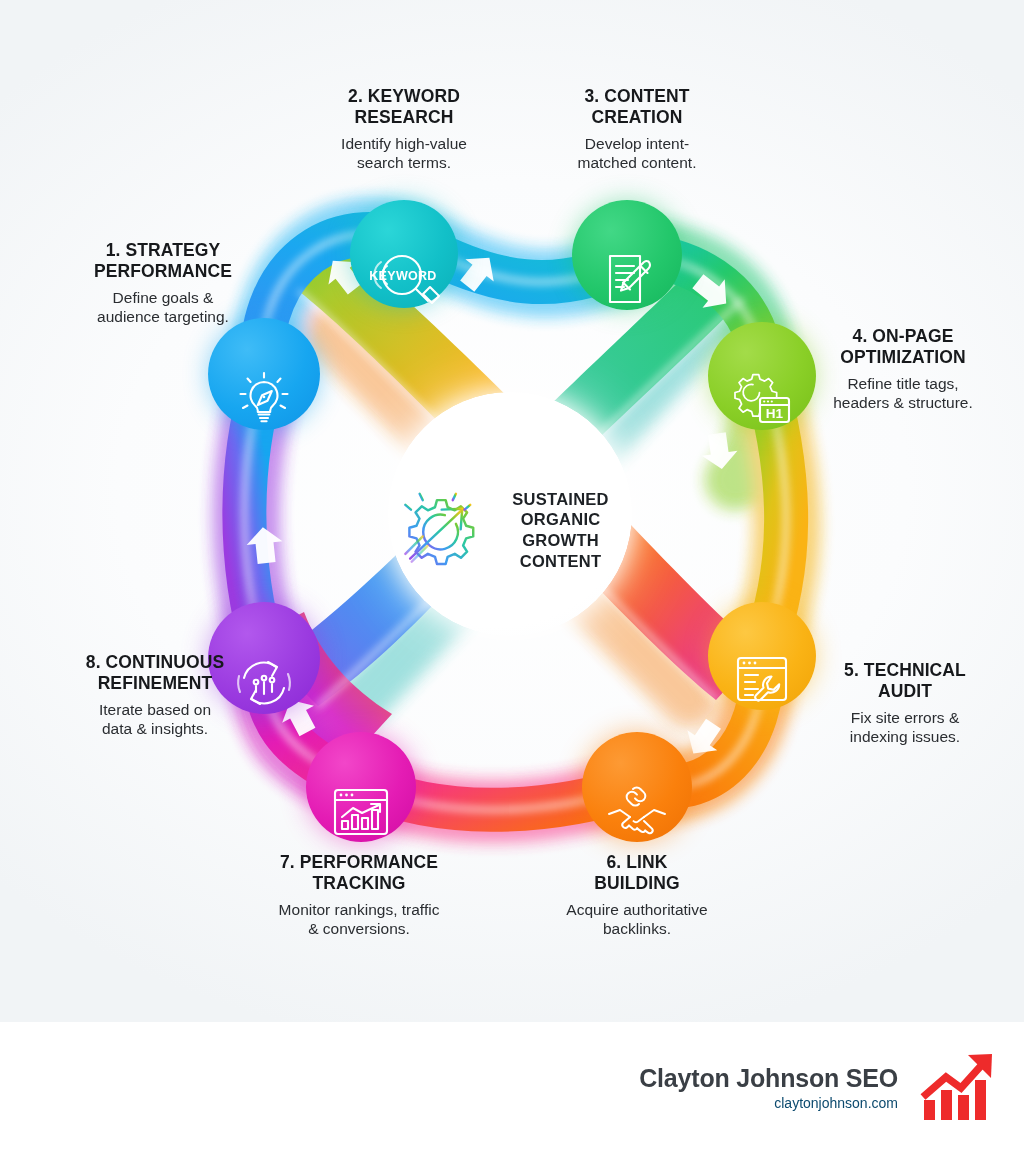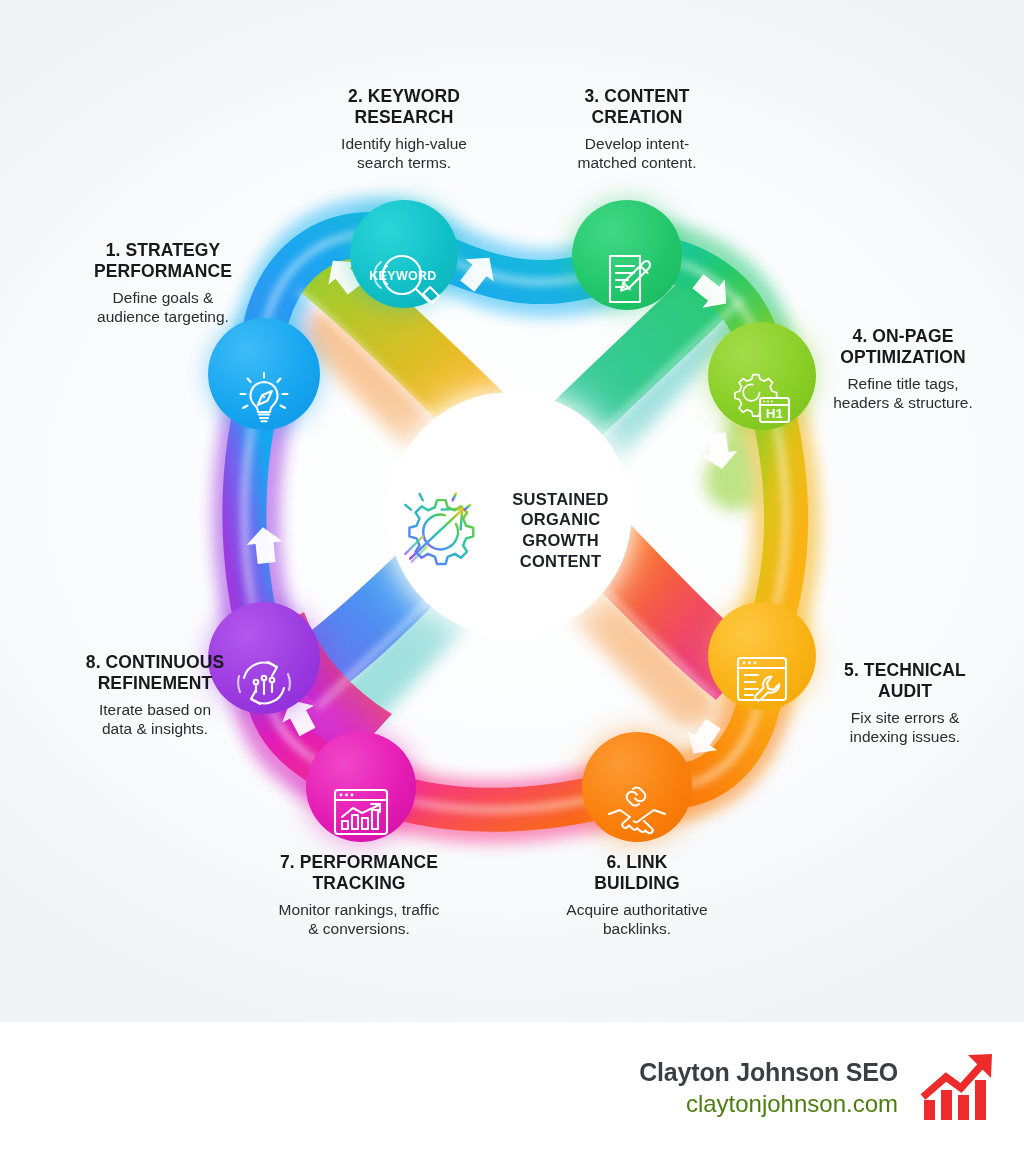--- a/index.html
+++ b/index.html
@@ -18,21 +18,21 @@
     overflow:hidden;
   }
   #footer{
     position:absolute;left:0;top:1022px;width:1024px;height:132px;
     background:#ffffff;
     display:flex;align-items:center;justify-content:flex-end;
   }
   .footer-inner{display:flex;align-items:center;gap:22px;padding-right:26px;}
   .brand-text{text-align:right;line-height:1.18;}
   .brand-name{font-size:25px;font-weight:bold;color:#3a3f45;letter-spacing:-0.2px;}
-  .brand-url{font-size:24px;color:#4d7c0f;margin-top:2px;}
+  .brand-url{font-size:14px;color:#0c4a6e;margin-top:2px;}
   .brand-logo{width:78px;height:72px;}
 
   
   #stage{position:absolute;left:0;top:0;width:1024px;height:1022px;}
   svg.layer{position:absolute;left:0;top:0;width:1024px;height:1022px;overflow:visible;}
 
   
   .node{
     position:absolute;border-radius:50%;
     display:flex;align-items:flex-end;justify-content:center;

